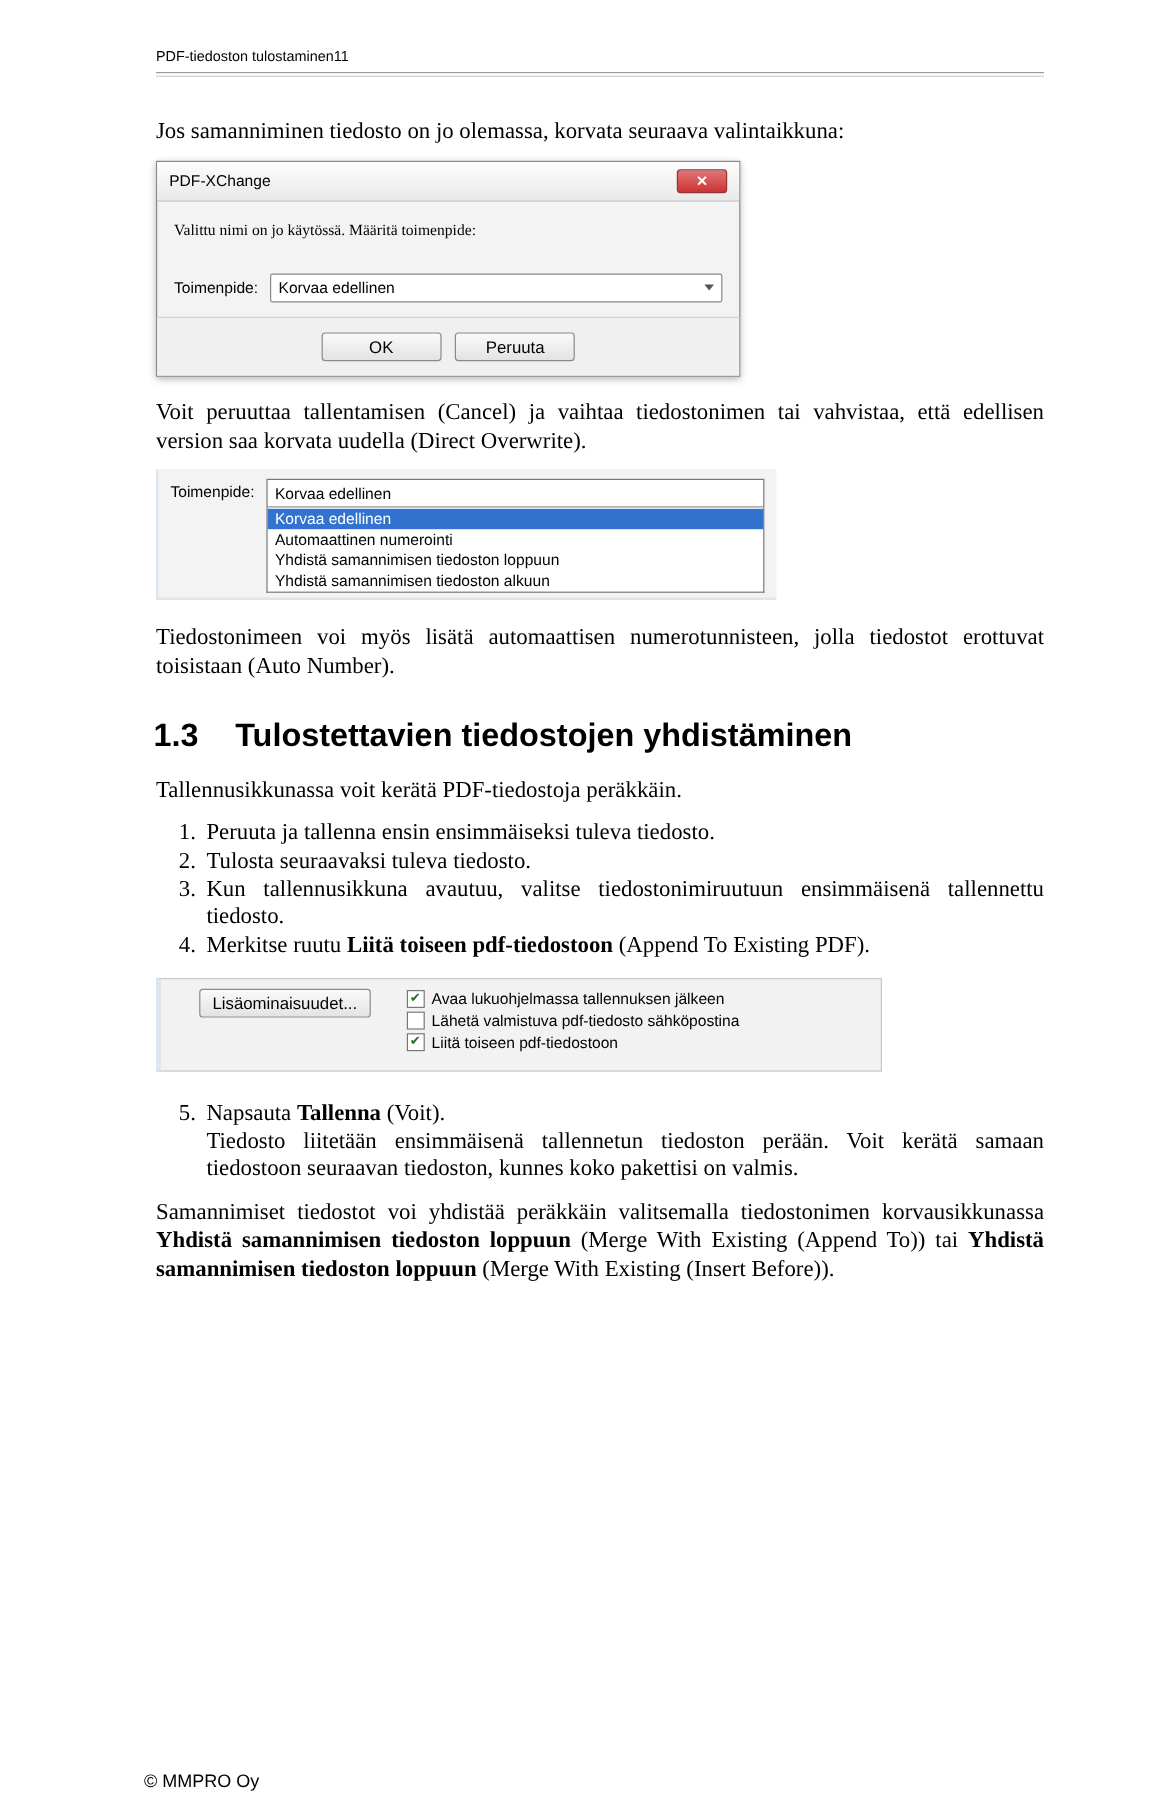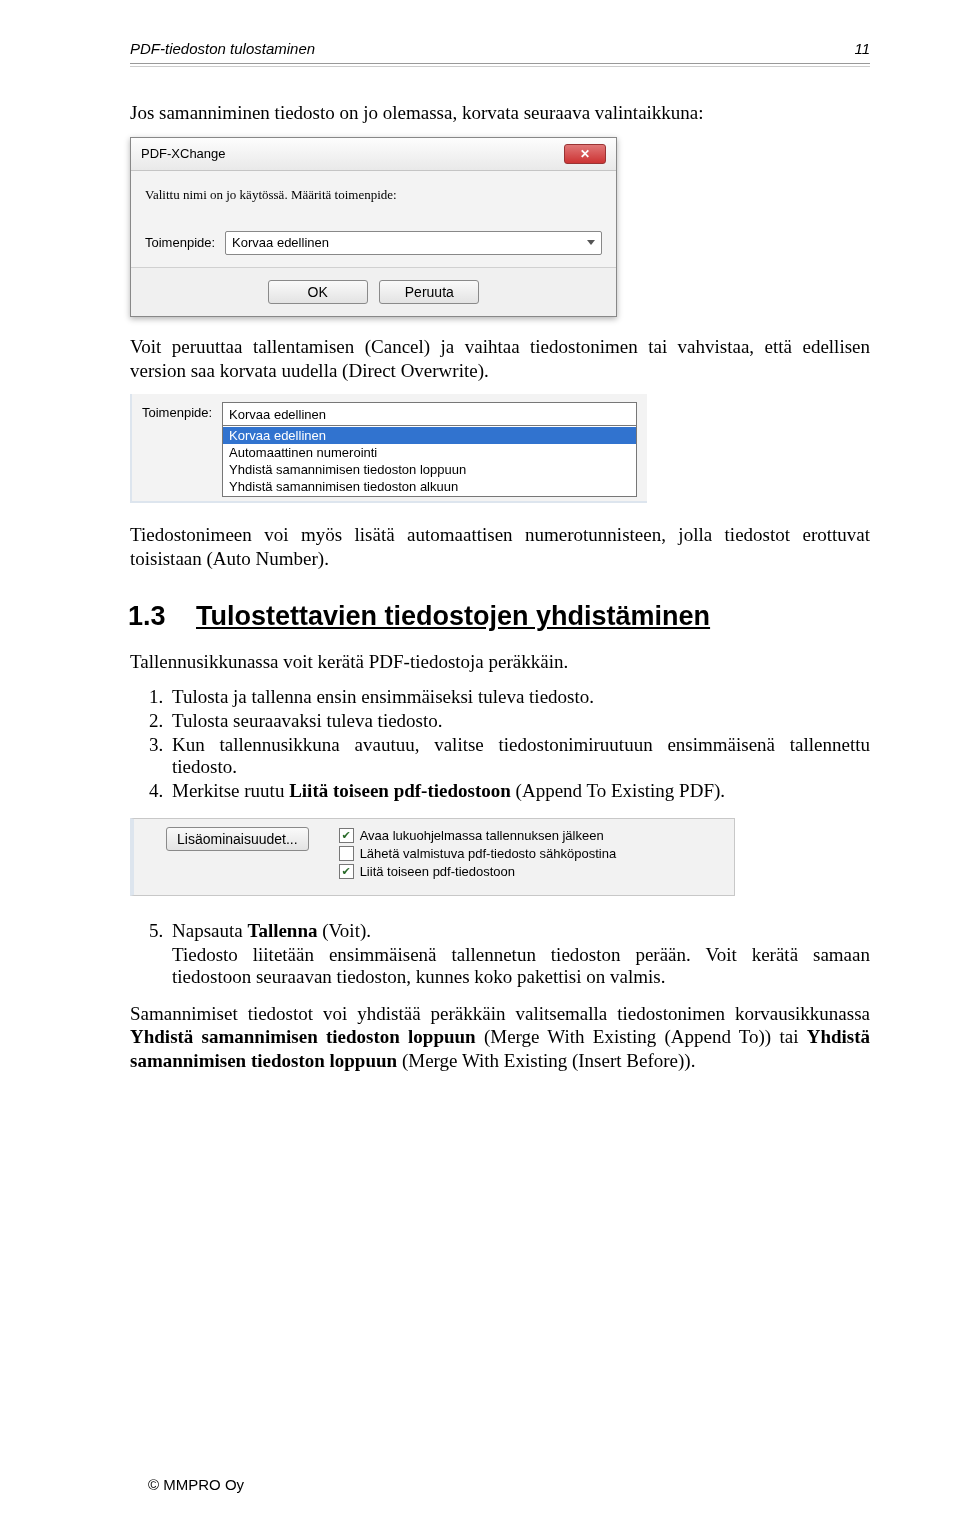--- a/index.html
+++ b/index.html
@@ -11,25 +11,23 @@
     width: 960px;
   }
   .page {
     padding: 40px 90px 30px 130px;
     box-sizing: border-box;
     min-height: 1517px;
     position: relative;
   }
   .header-row {
     display: flex;
-    justify-content: space-between;
     font-family: Arial, Helvetica, sans-serif;
-    font-size: 15px;
+    font-size: 12px;
     padding-bottom: 6px;
-    font-style: italic;
   }
   .header-rule {
     border: none;
     border-top: 1px solid #999;
     border-bottom: 1px solid #ccc;
     height: 2px;
     margin: 0 0 34px 0;
   }
   .body-text {
     font-size: 19px;
@@ -161,21 +159,20 @@
     font-size: 14px;
     color: #000;
     transform: rotate(-20deg);
   }
 
   h2.section {
     font-family: Arial, Helvetica, sans-serif;
     font-size: 27px;
     font-weight: bold;
     margin: 30px 0 18px -2px;
-    text-decoration: underline;
   }
   h2.section .num {
     display: inline-block;
     width: 68px;
   }
   ol.numlist {
     margin: 0 0 16px 0;
     padding-left: 38px;
     font-size: 19px;
   }
@@ -221,21 +218,21 @@
     padding-left: 38px;
     font-size: 19px;
   }
   ol.numlist2 li {
     text-align: justify;
     padding-left: 4px;
   }
   .footer {
     position: absolute;
     bottom: 24px;
-    left: 148px;
+    left: 120px;
     font-family: Arial, Helvetica, sans-serif;
     font-size: 15px;
   }
 </style>
 </head>
 <body>
 
 <div class="page">
 
   <div class="header-row">
@@ -290,21 +287,21 @@
 
   <p class="body-text">Tiedostonimeen voi myös lisätä automaattisen numerotunnisteen, jolla tiedostot erottuvat toisistaan (Auto Number).</p>
 
   <h2 class="section">
     <span class="num">1.3</span><span>Tulostettavien tiedostojen yhdistäminen</span>
   </h2>
 
   <p class="body-text">Tallennusikkunassa voit kerätä PDF-tiedostoja peräkkäin.</p>
 
   <ol class="numlist">
-    <li>Tulosta ja tallenna ensin ensimmäiseksi tuleva tiedosto.</li>
+    <li>Peruuta ja tallenna ensin ensimmäiseksi tuleva tiedosto.</li>
     <li>Tulosta seuraavaksi tuleva tiedosto.</li>
     <li>Kun tallennusikkuna avautuu, valitse tiedostonimiruutuun ensimmäisenä tallennettu tiedosto.</li>
     <li>Merkitse ruutu <strong>Liitä toiseen pdf-tiedostoon</strong> (Append To Existing PDF).</li>
   </ol>
 
   <div class="dialog3">
     <span class="win-btn" style="min-width:110px;">Lisäominaisuudet...</span>
     <div>
       <div class="cb-row">
         <span class="cb">✔</span>

